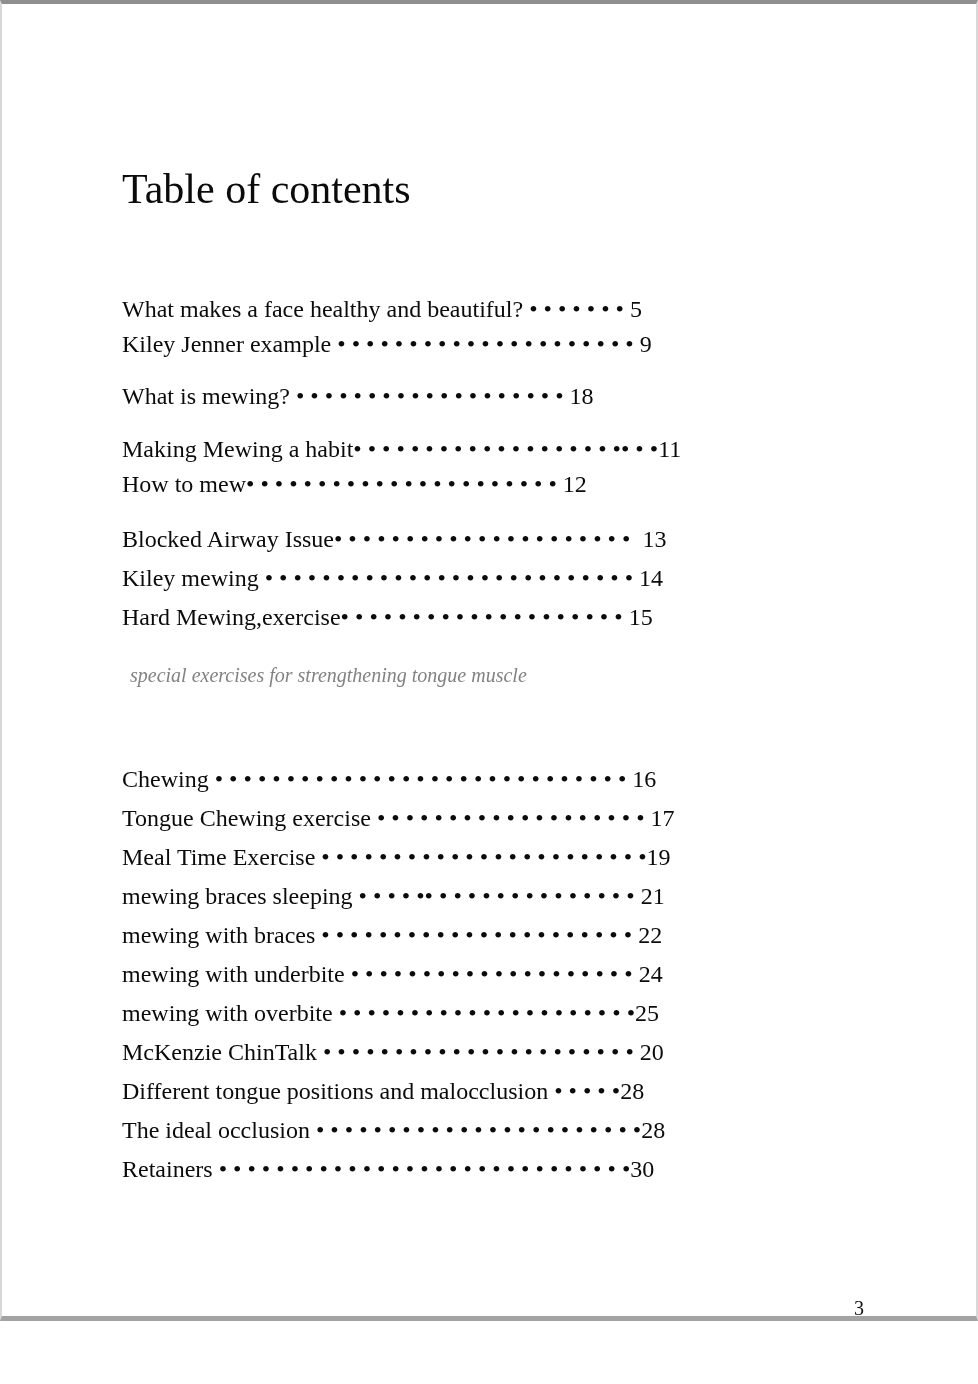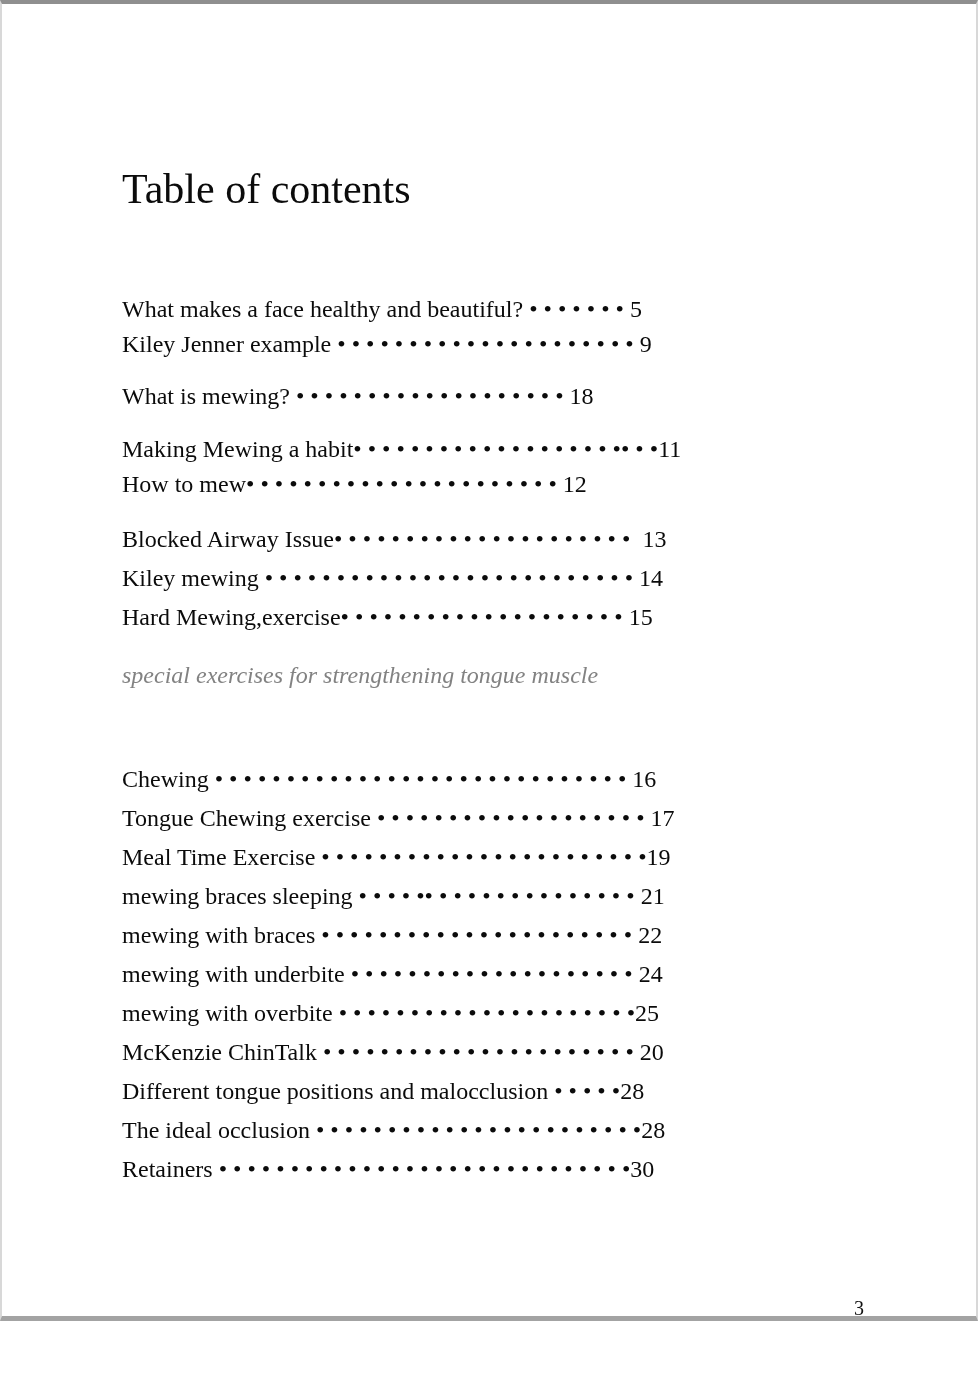--- a/index.html
+++ b/index.html
@@ -38,22 +38,22 @@
   .toc-group.g3 { margin-bottom: 19px; }
   .toc-group.g4 { margin-bottom: 4px; }
   .toc-row {
     margin: 0;
     white-space: pre;
     font-size: 24px;
     line-height: 39px;
   }
   .g-tight .toc-row { line-height: 35px; }
   .toc-divider {
-    margin: 0 0 65px 0;
-    font-size: 24px;
+    margin: 0 0 65px 8px;
+    font-size: 20px;
     line-height: 39px;
     font-style: italic;
     color: #828282;
     white-space: pre;
   }
   .folio {
     position: absolute;
     top: 1292px;
     right: 112px;
     font-size: 20px;

